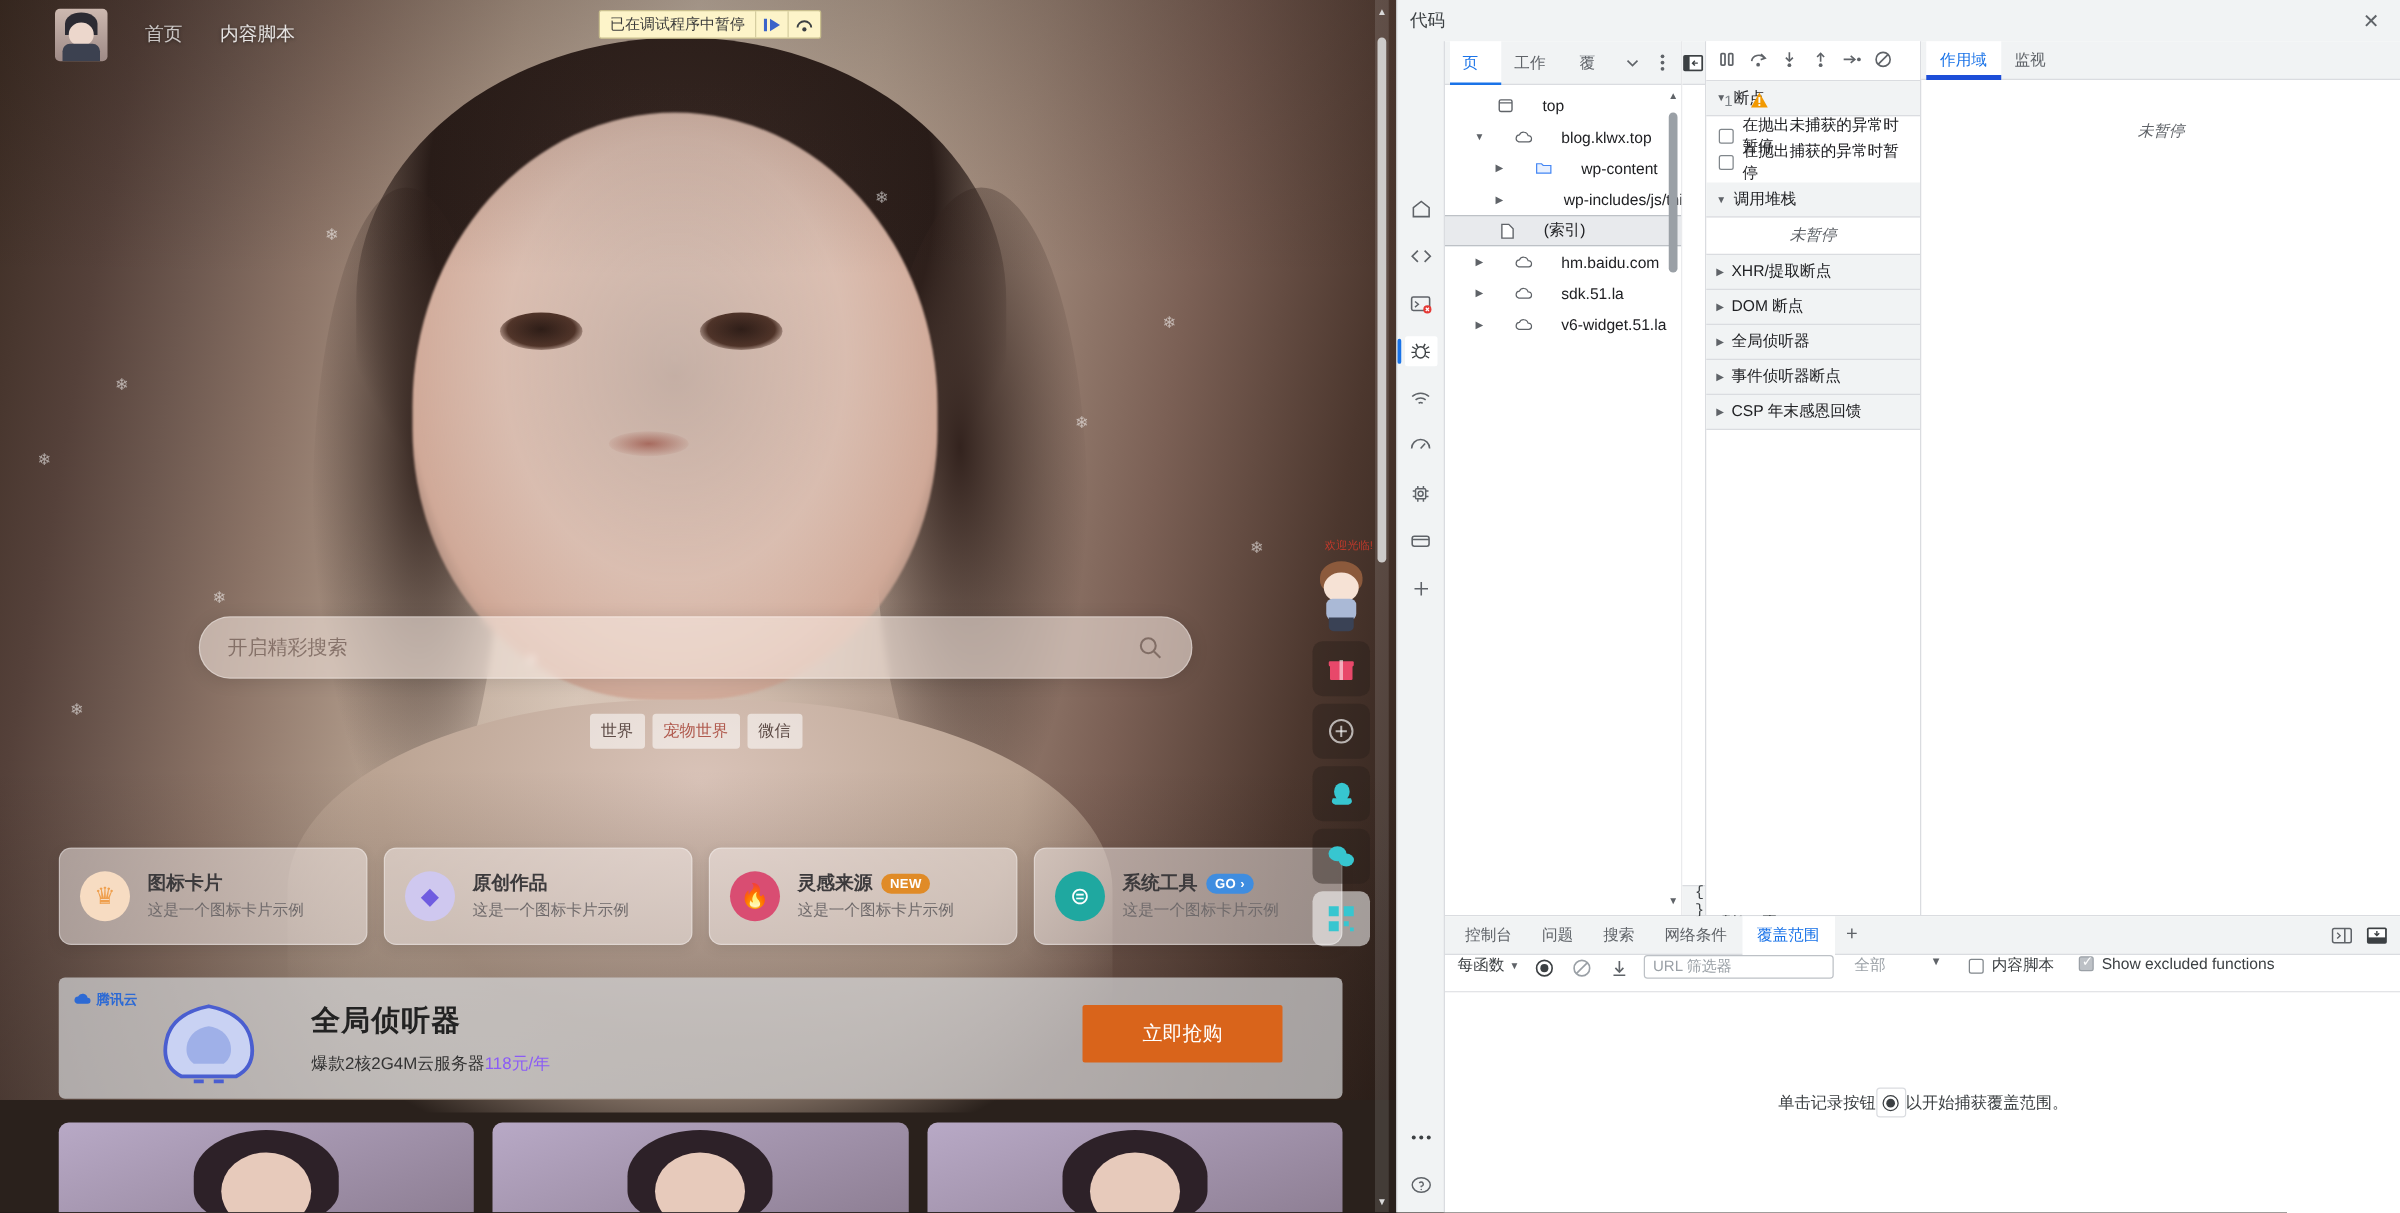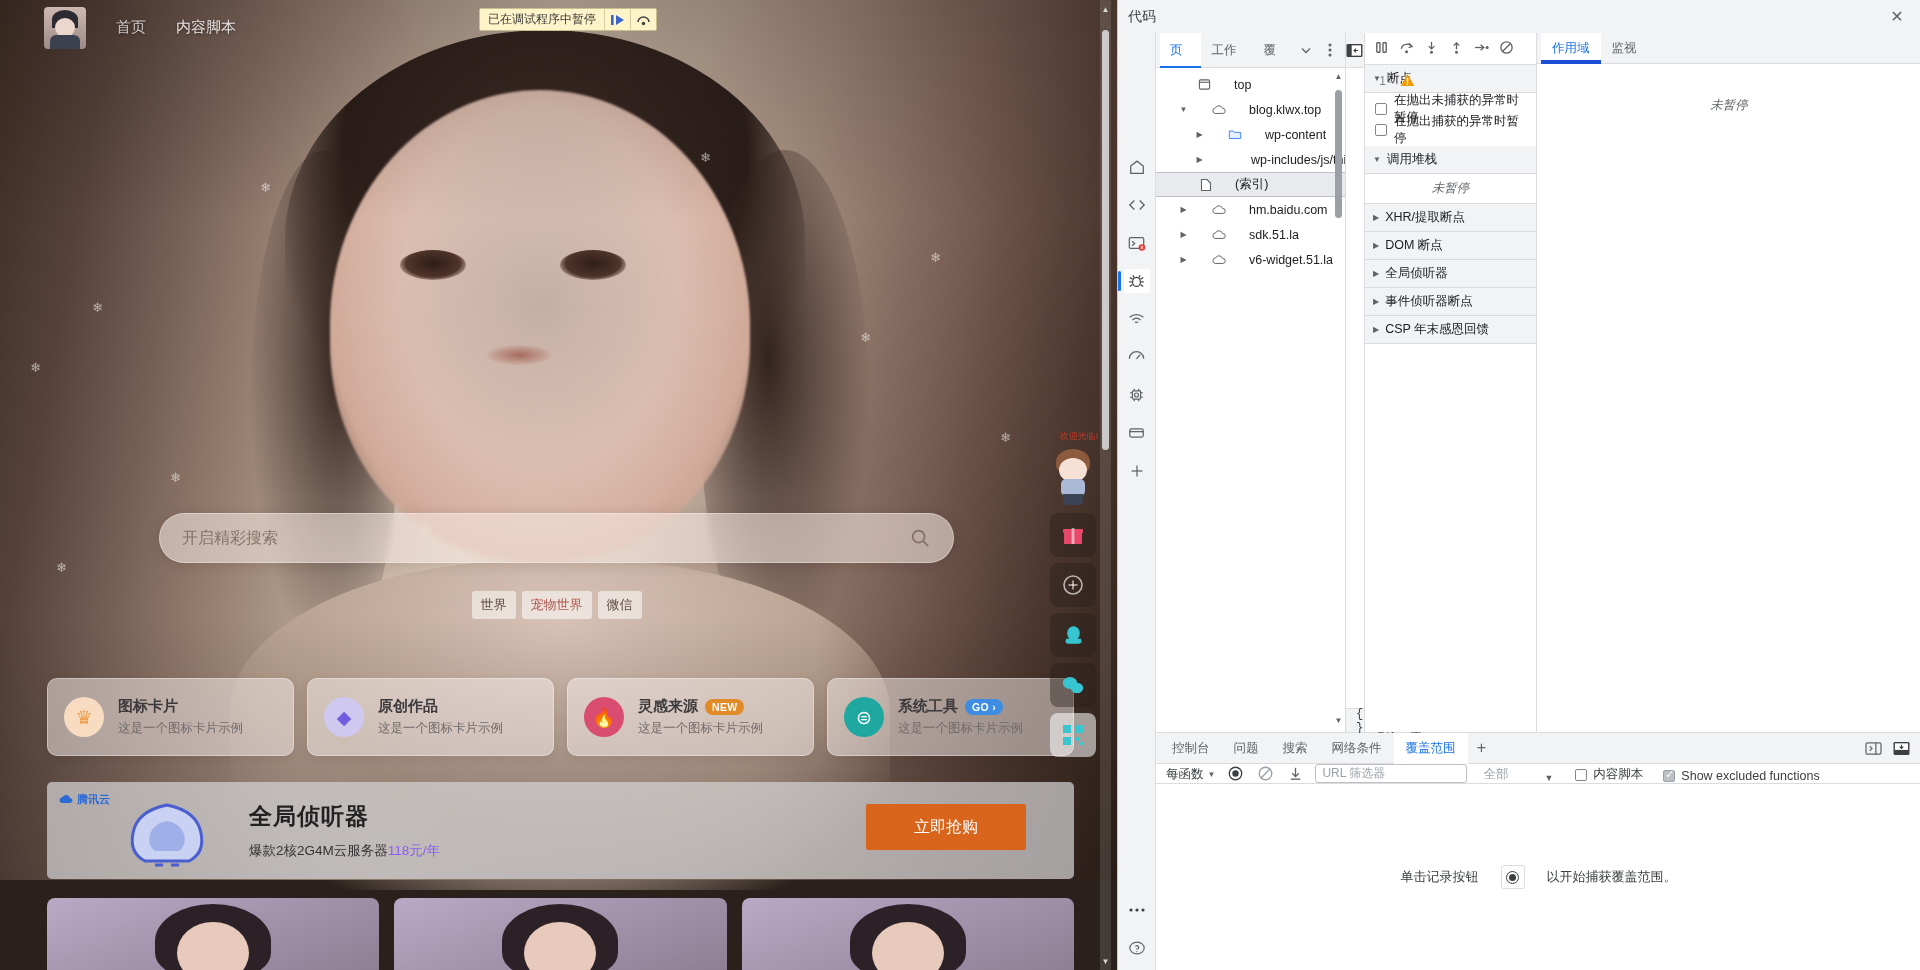--- a/index.html
+++ b/index.html
@@ -51,21 +51,21 @@
   .topnav { position:absolute; left:0; top:0; width:1117px; height:55px; z-index:6;
     display:flex; align-items:center; gap:30px; padding-left:44px; }
   .avatar { width:42px; height:42px; border-radius:4px; overflow:hidden; flex:0 0 auto;
     background:linear-gradient(#cdb9b0,#9e8a86); position:relative; }
   .avatar .av-hair { position:absolute; left:8px; top:3px; width:26px; height:18px; border-radius:50% 50% 0 0; background:#2c2b33; }
   .avatar .av-face { position:absolute; left:11px; top:11px; width:20px; height:19px; border-radius:50%; background:#ecd7cc; }
   .avatar .av-body { position:absolute; left:6px; bottom:0; width:30px; height:14px; border-radius:6px 6px 0 0; background:#3c4150; }
   .navlink { color:rgba(255,255,255,.72); font-size:15px; text-shadow:0 1px 3px rgba(0,0,0,.45); }
   .navlink.brand { color:rgba(255,255,255,.86); }
 
-  .searchwrap { position:absolute; left:159px; top:513px; width:795px; z-index:6; }
+  .searchwrap { position:absolute; left:159px; top:493px; width:795px; z-index:6; }
   .searchbar { height:50px; border-radius:26px; background:rgba(249,236,230,.55);
     border:1px solid rgba(255,255,255,.35); display:flex; align-items:center;
     padding:0 22px; backdrop-filter: blur(3px); box-shadow:0 2px 14px rgba(0,0,0,.12); }
   .searchbar .ph { flex:1; color:rgba(90,70,62,.62); font-size:16px; }
   .searchbar .sicon { width:22px; height:22px; opacity:.6; }
   .tags { margin-top:28px; display:flex; gap:6px; justify-content:center; }
   .tag { background:rgba(255,255,255,.55); color:#5d4b46; font-size:13px; padding:5px 9px; border-radius:3px; }
   .tag.hot { color:#b05a4e; }
 
   .cards { position:absolute; left:47px; top:678px; width:1027px; display:flex; gap:13px; z-index:6; }
@@ -189,28 +189,28 @@
   .scope-tabs .sc.active { color:#1a73e8; background:#fff; border-bottom:4px solid #1d4ed8; }
   .scope-empty { margin-top:33px; text-align:center; color:#5f6368; font-style:italic; font-size:12.5px; }
 
   .drawer { flex:1; display:flex; flex-direction:column; background:#fff; min-height:0; }
   .drawer-tabs { height:31px; background:#f1f3f4; border-bottom:1px solid #dadce0; display:flex; align-items:center; padding-left:4px; }
   .drawer-tabs .dtab { height:31px; line-height:31px; padding:0 12px; color:#5f6368; font-size:12.5px; }
   .drawer-tabs .dtab.active { color:#1a73e8; background:#fff; }
   .drawer-tabs .plus { width:28px; text-align:center; color:#5f6368; font-size:16px; }
   .drawer-tabs .rightbtns { margin-left:auto; display:flex; gap:4px; padding-right:8px; }
   .drawer-tabs .rb { width:24px; height:24px; display:flex; align-items:center; justify-content:center; color:#5f6368; }
-  .cov-toolbar { height:20px; border-bottom:1px solid #dadce0; display:flex; align-items:flex-end; gap:10px; padding:0 10px; font-size:12.5px; color:#3c4043; }
+  .cov-toolbar { height:30px; border-bottom:1px solid #dadce0; display:flex; align-items:flex-start; gap:10px; padding:0 10px; font-size:12.5px; color:#3c4043; }
   .cov-toolbar .sel { display:flex; align-items:center; gap:4px; }
   .cov-toolbar .ci { width:20px; height:20px; display:flex; align-items:center; justify-content:center; color:#5f6368; }
   .cov-filter { width:152px; height:19px; border:1px solid #bdc1c6; border-radius:3px; background:#fff;
     color:#9aa0a6; font-size:12px; display:flex; align-items:center; padding:0 6px; }
   .cov-toolbar .chk { display:flex; align-items:center; gap:6px; }
   .cov-body { flex:1; display:flex; align-items:center; justify-content:center; background:#fff; }
-  .cov-msg { display:flex; align-items:center; gap:22px; font-size:13px; color:#3c4043; }
+  .cov-msg { display:flex; align-items:center; gap:0; font-size:13px; color:#3c4043; }
   .cov-msg .recbox { width:24px; height:24px; border:1px solid #dadce0; border-radius:3px; display:flex; align-items:center; justify-content:center; }
   .rec-dot { width:13px; height:13px; border-radius:50%; border:1.6px solid #3c4043; display:flex; align-items:center; justify-content:center; }
   .rec-dot i { width:7px; height:7px; border-radius:50%; background:#3c4043; display:block; }
 </style>
 </head>
 <body>
 
 <div class="root">
 
   <div class="viewport">

